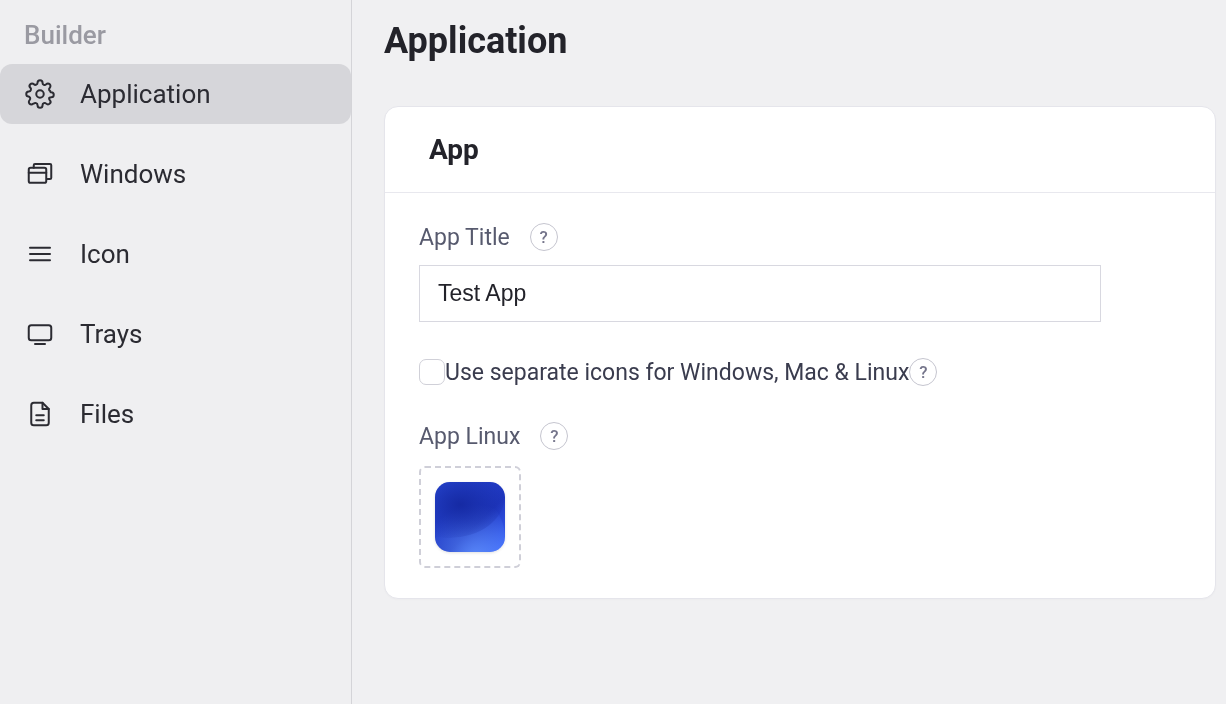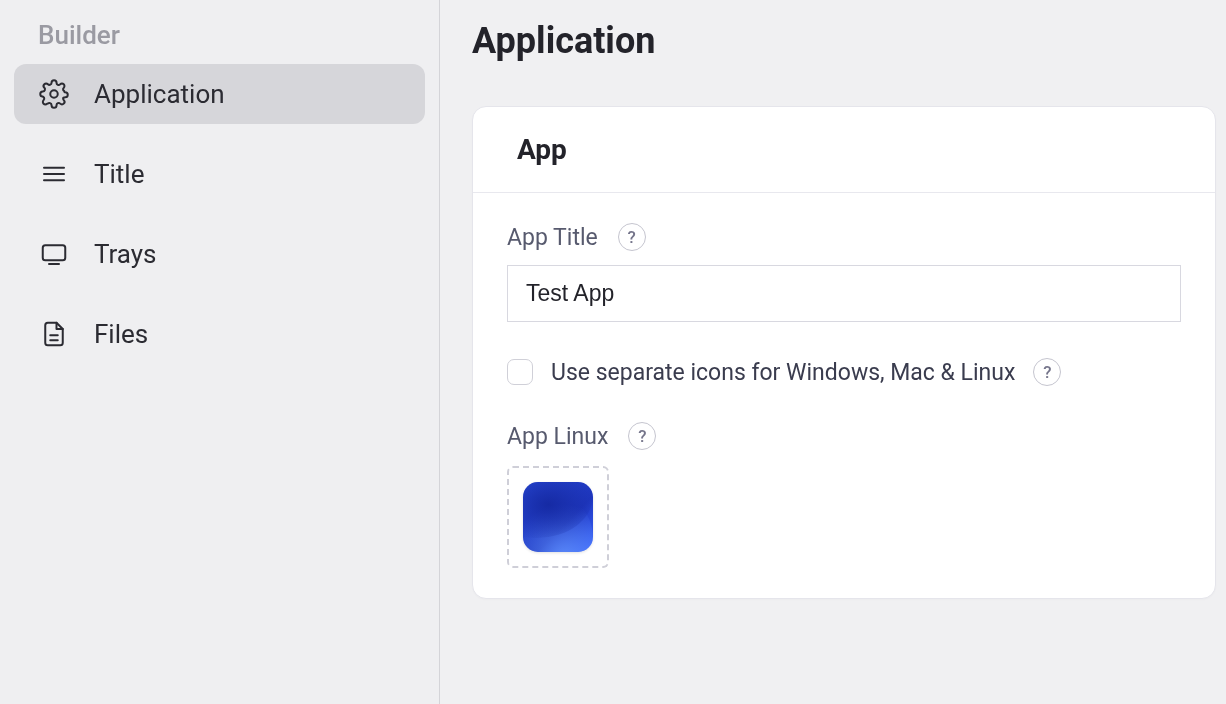--- a/index.html
+++ b/index.html
@@ -5,24 +5,24 @@
     * { box-sizing: border-box; margin: 0; padding: 0; }
     body {
       font-family: -apple-system, BlinkMacSystemFont, "Segoe UI", Roboto, sans-serif;
       background: #f0f0f2;
       width: 1226px;
       height: 704px;
       overflow: hidden;
       display: flex;
     }
     .sidebar {
-      width: 440px;
+      width: 352px;
       background: #efeff1;
       border-right: 1px solid #d4d4d8;
-      padding: 16px 14px;
+      padding: 16px 0;
     }
     .sidebar-heading {
       color: #9a9aa2;
       font-size: 26px;
       font-weight: 500;
       padding: 4px 12px 14px 24px;
     }
     .sidebar-item {
       display: flex;
       align-items: center;
@@ -116,21 +116,20 @@
       font-size: 23px;
       color: #23232a;
       background: #fff;
       border: 1px solid #d8d8e0;
       border-radius: 0;
       outline: none;
     }
     .checkbox-row {
       display: flex;
       align-items: center;
-      gap: 18px;
       margin-top: 36px;
       margin-bottom: 36px;
     }
     .checkbox {
       width: 26px;
       height: 26px;
       border: 1.5px solid #d0d0d8;
       border-radius: 7px;
       background: #fff;
       cursor: pointer;
@@ -191,30 +190,40 @@
   <div class="sidebar-item active">
     <span class="icon">
       <svg viewBox="0 0 24 24">
           <circle cx="12" cy="12" r="3"></circle>
           <path d="M19.4 15a1.7 1.7 0 0 0 .34 1.84l.06.06a2 2 0 1 1-2.83 2.83l-.06-.06a1.7 1.7 0 0 0-1.84-.34 1.7 1.7 0 0 0-1.03 1.55V21a2 2 0 1 1-4 0v-.1a1.7 1.7 0 0 0-1.11-1.56 1.7 1.7 0 0 0-1.84.34l-.6.06a2 2 0 1 1-2.83-2.83l.06-.06a1.7 1.7 0 0 0 .34-1.84 1.7 1.7 0 0 0-1.55-1.03H3a2 2 0 1 1 0-4h.1a1.7 1.7 0 0 0 1.56-1.11 1.7 1.7 0 0 0-.34-1.84l-.06-.06a2 2 0 1 1 2.83-2.83l.06.06a1.7 1.7 0 0 0 1.84.34H9a1.7 1.7 0 0 0 1.03-1.55V3a2 2 0 1 1 4 0v.1a1.7 1.7 0 0 0 1.03 1.55 1.7 1.7 0 0 0 1.84-.34l.06-.06a2 2 0 1 1 2.83 2.83l-.06.06a1.7 1.7 0 0 0-.34 1.84V9c.66.27 1.09.91 1.03 1.55H21a2 2 0 1 1 0 4h-.1a1.7 1.7 0 0 0-1.5 1.03z"></path>
         </svg>
     </span>
     <span>Application</span>
   </div>
 
+  <div class="sidebar-item">
+    <span class="icon">
+      <svg viewBox="0 0 24 24">
+          <rect x="3" y="7" width="14" height="12" rx="1.5"></rect>
+          <path d="M7 7V5a1 1 0 0 1 1-1h12a1 1 0 0 1 1 1v10a1 1 0 0 1-1 1h-2"></path>
+          <path d="M3 11h14"></path>
+        </svg>
+    </span>
+    <span>Windows</span>
+  </div>
 
   <div class="sidebar-item">
     <span class="icon">
       <svg viewBox="0 0 24 24">
           <line x1="4" y1="7" x2="20" y2="7"></line>
           <line x1="4" y1="12" x2="20" y2="12"></line>
           <line x1="4" y1="17" x2="20" y2="17"></line>
         </svg>
     </span>
-    <span>Title</span>
+    <span>Icon</span>
   </div>
 
   <div class="sidebar-item">
     <span class="icon">
       <svg viewBox="0 0 24 24">
           <rect x="3" y="5" width="18" height="12" rx="2"></rect>
           <line x1="8" y1="20" x2="16" y2="20"></line>
         </svg>
     </span>
     <span>Trays</span>

